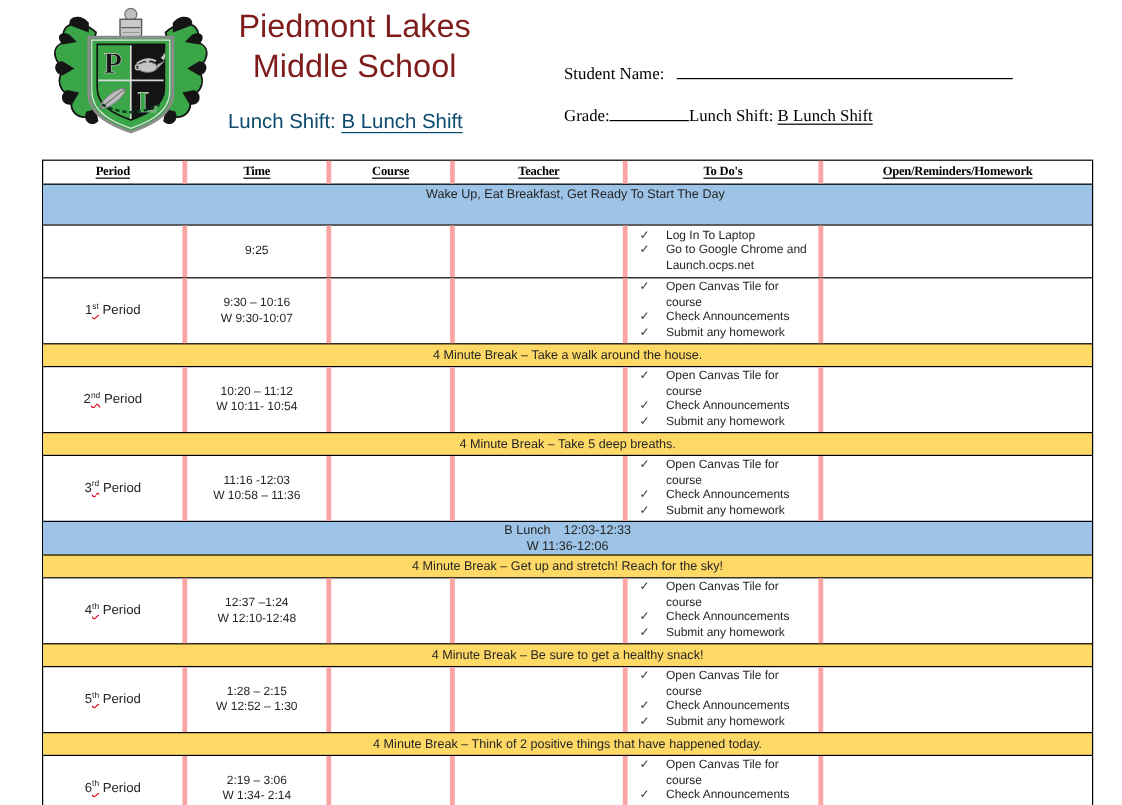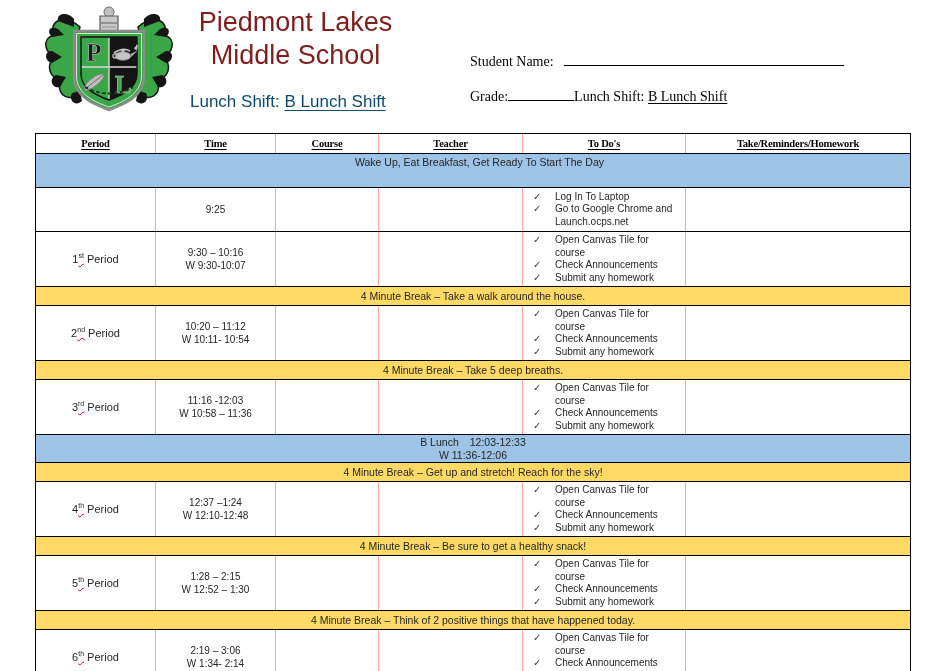--- a/index.html
+++ b/index.html
@@ -23,21 +23,21 @@
   .grade-line { width:66px; }
   .u-serif { text-decoration:underline; text-underline-offset:2px; }
 
   
   .schedule-table { position:absolute; left:35px; top:133px; width:876px;
                     border:1.6px solid #000; background:#fff; }
   .t-row { display:grid; grid-template-columns:120px 120px 103px 144px 163px 1fr;
            border-top:1px solid #000; }
   .t-row:first-child { border-top:none; }
   .t-row.fullspan { grid-template-columns:1fr; }
-  .cell { border-right:1px solid #fca5a5; display:flex; flex-direction:column;
+  .cell { border-right:4px solid #fca5a5; display:flex; flex-direction:column;
           justify-content:center; align-items:center; text-align:center;
           font-size:10.5px; line-height:13px; color:#262626; }
   .cell:last-child { border-right:none; }
 
   .row-header { height:19px; }
   .hcell { font-family:"Liberation Serif","DejaVu Serif",serif; font-weight:bold;
            font-size:10.5px; letter-spacing:-0.2px; text-decoration:underline;
            text-underline-offset:2px; color:#000; justify-content:center; }
 
   .row-banner { height:34px; background:var(--banner-blue);padding-left:13px; }
@@ -146,21 +146,21 @@
   <div class="serif-field grade-row"><span>Grade:</span><span class="blank-line grade-line"></span><span>Lunch Shift: </span><span class="u-serif">B Lunch Shift</span>
   </div>
 
   <div class="schedule-table">
       <div class="t-row row-header">
         <div class="cell hcell">Period</div>
         <div class="cell hcell">Time</div>
         <div class="cell hcell">Course</div>
         <div class="cell hcell">Teacher</div>
         <div class="cell hcell">To Do's</div>
-        <div class="cell hcell">Take/Reminders/Homework</div>
+        <div class="cell hcell">Open/Reminders/Homework</div>
       </div>
       <div class="t-row fullspan row-banner">
         <div class="cell">Wake Up, Eat Breakfast, Get Ready To Start The Day</div>
       </div>
       <div class="t-row row-period first-data">
         <div class="cell period-cell"></div>
         <div class="cell time-cell">
           <div class="">9:25</div>
         </div>
         <div class="cell"></div>

